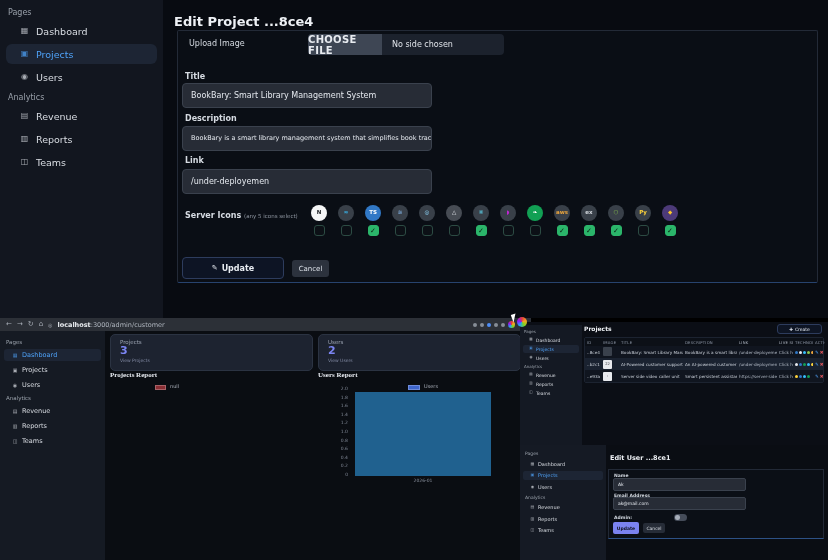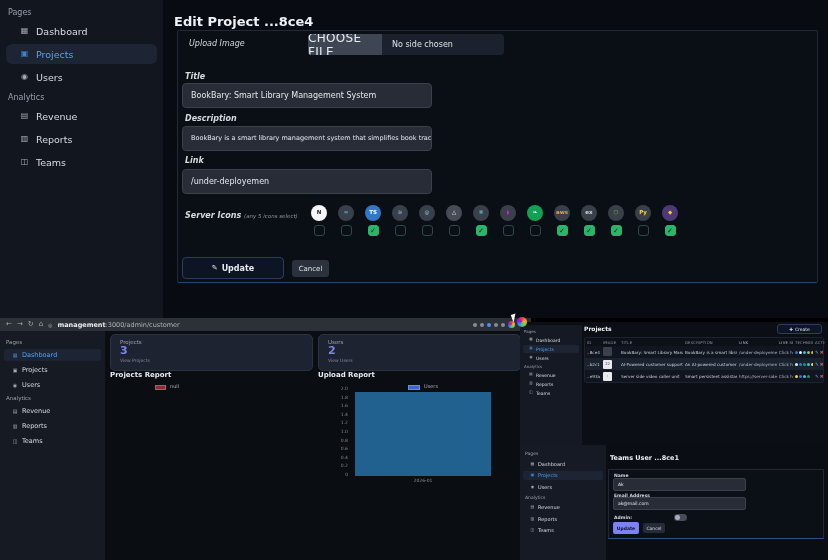--- a/index.html
+++ b/index.html
@@ -6,24 +6,24 @@
   *{box-sizing:border-box;font-family:"DejaVu Sans",sans-serif;}
   .stage{position:relative;width:828px;height:560px;background:#000;overflow:hidden;}
 
   
   .app{position:absolute;left:0;top:0;width:828px;height:318px;background:#080b11;}
   .app-sidebar{position:absolute;left:0;top:0;width:163px;height:318px;background:#12161f;padding-top:2px;}
   .app-main{position:absolute;left:163px;top:0;width:665px;height:318px;}
   .page-title{position:absolute;left:11px;top:5px;font-size:13px;font-weight:600;color:#eef1f5;}
   .form-card{position:absolute;left:14px;top:30px;width:641px;height:253px;background:#0a0e15;
     border:1px solid #232a37;border-bottom-color:#27436e;border-radius:2px;}
-  .lbl{position:absolute;font-size:8px;font-weight:600;color:#d6dbe2;font-style:italic;}
+  .lbl{position:absolute;font-size:8px;font-weight:600;color:#d6dbe2;}
   .hint{font-size:5.5px;font-weight:400;color:#8d949f;}
   .file-box{position:absolute;left:130px;top:3px;width:196px;height:21px;background:#1c222d;border-radius:4px;display:flex;align-items:center;overflow:hidden;}
-  .choose-btn{width:74px;height:100%;background:#3e4654;color:#e8ebf0;font-size:12px;font-weight:400;
+  .choose-btn{width:74px;height:100%;background:#3e4654;color:#e8ebf0;font-size:10px;font-weight:700;
     display:flex;align-items:center;justify-content:center;letter-spacing:.3px;}
   .file-text{font-size:8px;color:#dfe3e9;padding-left:10px;}
   .tinput{position:absolute;left:4px;width:250px;height:25px;background:#272c36;border:1px solid #3a414d;border-radius:4px;
     color:#e4e8ee;font-size:8px;line-height:23px;padding:0 8px;white-space:nowrap;overflow:hidden;}
   .tinput.small{font-size:6.5px;}
   .icon-row{position:absolute;left:133px;top:174px;display:flex;gap:11px;}
   .icon-cell{display:flex;flex-direction:column;align-items:center;width:16px;}
   .tech-circle{width:16px;height:16px;border-radius:50%;display:flex;align-items:center;justify-content:center;
     font-size:5.5px;font-weight:700;line-height:1;}
   .cb{width:11px;height:11px;margin-top:4px;border-radius:3px;border:1px solid #2c4b43;background:#0c1016;
@@ -65,21 +65,21 @@
   .tb-url b{color:#e9ecf0;font-weight:600;}
   .tb-right{margin-left:auto;display:flex;align-items:center;gap:3px;}
   .tb-dot{width:4px;height:4px;border-radius:50%;background:#868d96;}
   .tb-dot.blue{background:#4f8ef7;}
   .tb-avatar{width:7px;height:7px;border-radius:50%;background:conic-gradient(#e23d3d,#f5a623,#7ed321,#22a7f0,#9013fe,#e23d3d);}
   .b-sidebar{position:absolute;left:0;top:13px;width:105px;height:229px;background:#151a23;}
   .stat-card{position:absolute;top:16px;width:203px;height:37px;background:#1d2330;border:1px solid #2b3342;border-radius:5px;padding:4px 9px;}
   .stat-card .ct{font-size:5.5px;color:#99a1af;}
   .stat-card .cv{font-size:11px;font-weight:700;color:#7b85f2;line-height:1.15;}
   .stat-card .cl{font-size:4.5px;color:#7f87a0;}
-  .rep-title{position:absolute;font-size:7px;font-weight:700;color:#e9edf3;}
+  .rep-title{position:absolute;font-size:7px;font-weight:700;color:#e9edf3;font-family:Liberation Serif, serif;}
   .legend-swatch{position:absolute;height:4.5px;border:1px solid rgba(255,255,255,.25);}
   .legend-text{position:absolute;font-size:5px;color:#aab0ba;}
   .yticks{position:absolute;left:330px;top:69px;width:18px;}
   .ytick{position:absolute;right:0;font-size:4.5px;color:#818896;line-height:1;}
   .plot{position:absolute;left:353px;top:73px;width:140px;height:85px;}
   .bar{position:absolute;left:2px;right:2px;top:1px;bottom:0;}
   .xlabel{position:absolute;left:353px;top:160px;width:140px;text-align:center;font-size:4.5px;color:#8a919e;}
   .b-scroll{position:absolute;right:0;top:13px;width:5px;height:229px;background:#15181d;}
   .b-thumb{position:absolute;right:1px;top:2px;width:3px;height:40px;background:#3e454e;border-radius:2px;}
 
@@ -251,21 +251,21 @@
     </main>
   </section>
 
   <section class="browser">
     <div class="toolbar">
       <span class="tb-ico">←</span>
       <span class="tb-ico">→</span>
       <span class="tb-ico">↻</span>
       <span class="tb-ico">⌂</span>
       <span class="tb-lock">◎</span>
-      <span class="tb-url"><b>management</b><span>:3000/admin/customer</span></span>
+      <span class="tb-url"><b>localhost</b><span>:3000/admin/customer</span></span>
       <span class="tb-right">
         <span class="tb-dot"></span>
         <span class="tb-dot"></span>
         <span class="tb-dot blue"></span>
         <span class="tb-dot"></span>
         <span class="tb-dot"></span>
         <span class="tb-avatar"></span>
         <span class="tb-ico">⋮</span>
       </span>
     </div>
@@ -303,21 +303,21 @@
       <div class="cl">View Projects</div>
     </div>
     <div class="stat-card" style="left:318px;">
       <div class="ct">Users</div>
       <div class="cv">2</div>
       <div class="cl">View Users</div>
     </div>
     <div class="rep-title" style="left:110px;top:53px;">Projects Report</div>
     <span class="legend-swatch" style="left: 155px; top: 67px; width: 11px; background: rgb(138, 46, 52);" id="pr-swatch"></span>
     <span class="legend-text" style="left:170px;top:65px;">null</span>
-    <div class="rep-title" style="left:318px;top:53px;">Upload Report</div>
+    <div class="rep-title" style="left:318px;top:53px;">Users Report</div>
     <span class="legend-swatch" style="left: 408px; top: 67px; width: 12px; background: rgb(63, 102, 204);" id="ur-swatch"></span>
     <span class="legend-text" style="left:424px;top:65px;">Users</span>
     <div class="yticks" id="yticks">
         <span class="ytick" style="top: 0px;">2.0</span>
         <span class="ytick" style="top: 8.6px;">1.8</span>
         <span class="ytick" style="top: 17.2px;">1.6</span>
         <span class="ytick" style="top: 25.8px;">1.4</span>
         <span class="ytick" style="top: 34.4px;">1.2</span>
         <span class="ytick" style="top: 43px;">1.0</span>
         <span class="ytick" style="top: 51.6px;">0.8</span>
@@ -435,21 +435,21 @@
         </div>
         <div class="nav-item">
           <span class="nav-ico">▥</span>
           <span class="nav-txt">Reports</span>
         </div>
         <div class="nav-item">
           <span class="nav-ico">◫</span>
           <span class="nav-txt">Teams</span>
         </div>
       </aside>
-    <div class="eu-title">Teams User ...8ce1</div>
+    <div class="eu-title">Edit User ...8ce1</div>
     <div class="eu-card">
       <div class="eu-lbl" style="left:5px;top:3px;">Name</div>
       <div class="eu-input" style="top:8px;">Ak</div>
       <div class="eu-lbl" style="left:5px;top:23px;">Email Address</div>
       <div class="eu-input" style="top:27px;">ak@mail.com</div>
       <div class="eu-lbl" style="left:5px;top:45px;">Admin:</div>
       <div class="toggle">
           <span class="knob"></span>
         </div>
       <div class="eu-update">Update</div>

